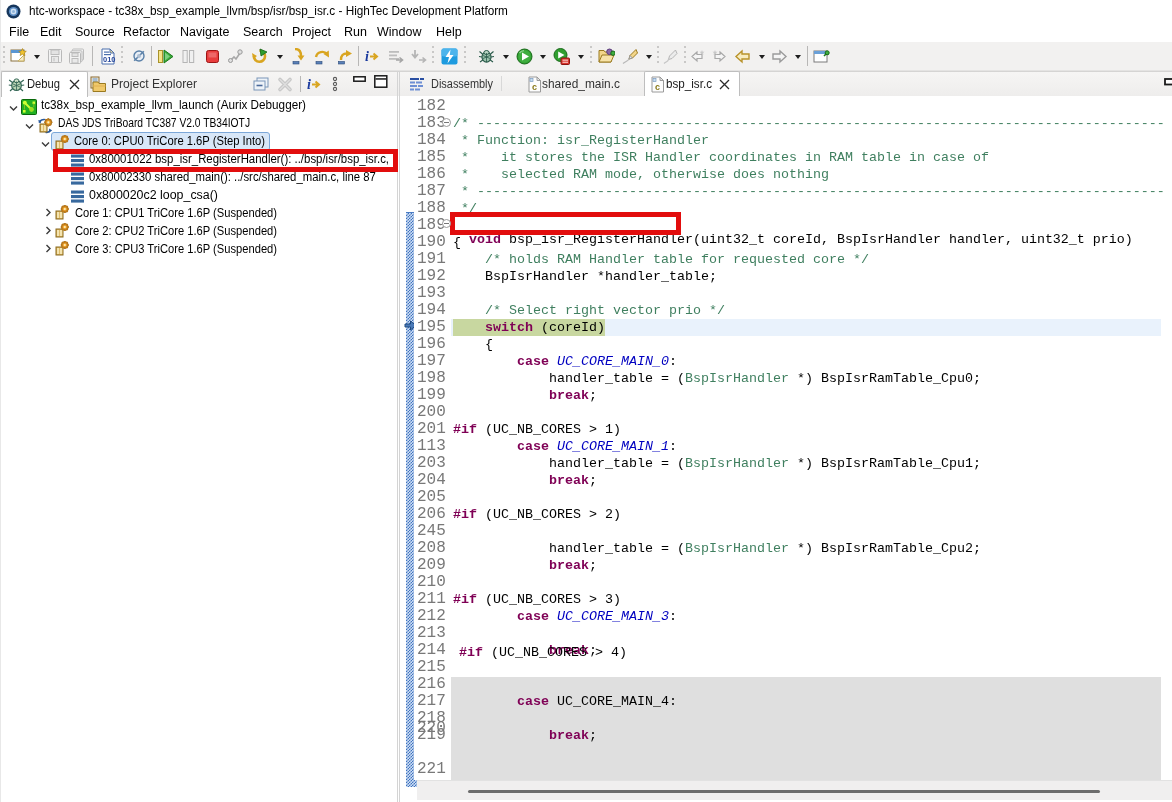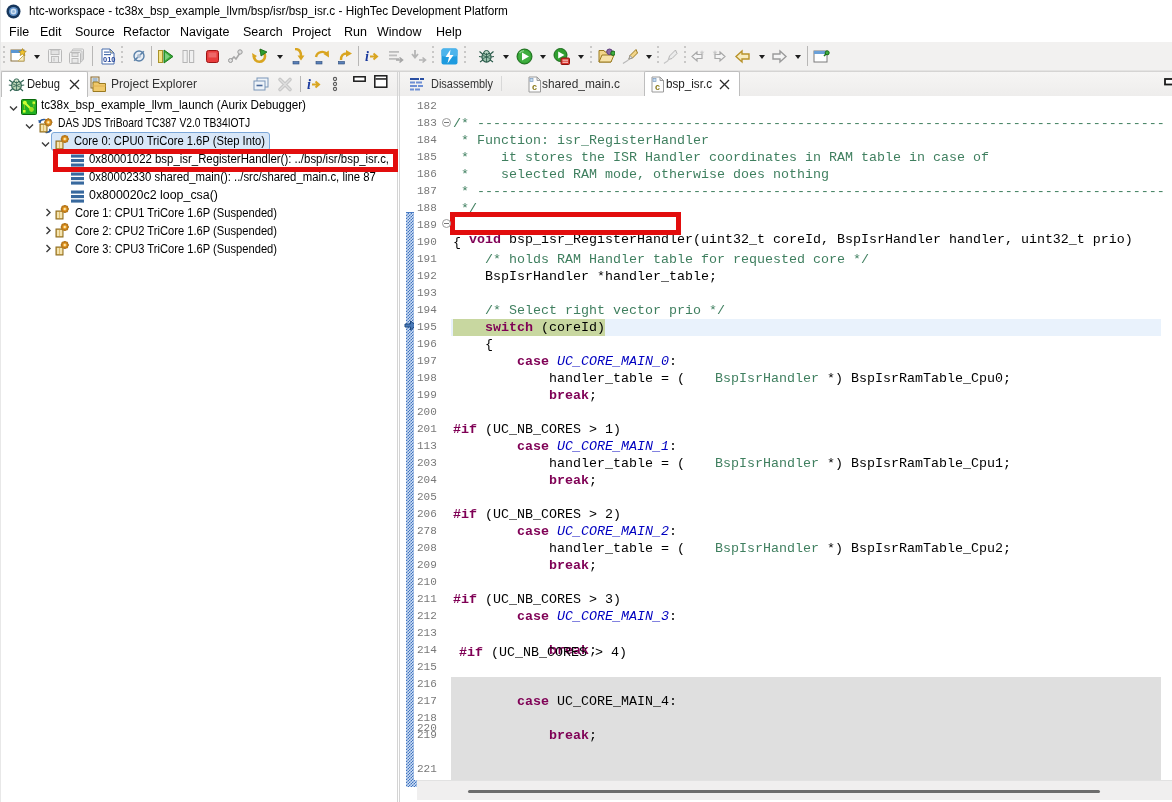--- a/index.html
+++ b/index.html
@@ -32,28 +32,28 @@
 .chev { position:absolute; width:9px; height:9px; }
 
 #ruler { top:25px; left:6px; width:12px; height:692px; background:#ffffff; }
 #stripe { position:absolute; left:0; width:12px; border-top:1px solid #4a7cc4;
   background-image:
    linear-gradient(45deg,#3f72bf 25%,transparent 25%,transparent 75%,#3f72bf 75%),
    linear-gradient(45deg,#3f72bf 25%,transparent 25%,transparent 75%,#3f72bf 75%);
   background-size:3px 3px; background-position:0 0,1.5px 1.5px; background-color:#cfdff4; }
 #lnums { top:25px; left:14px; width:37px; height:684px; background:#fff; }
 .ln { position:absolute; left:3px; width:33px; height:17px; line-height:17px;
-  font-family:"Liberation Mono",monospace; font-size:11px; color:#787878; white-space:pre; }
+  font-family:"Liberation Mono",monospace; font-size:16px; color:#787878; white-space:pre; }
 #codearea { top:25px; left:51px; width:712px; height:684px; background:#fff; overflow:hidden; }
 .cl { position:absolute; left:0; width:712px; height:17px; line-height:17px;
   font-family:"Liberation Mono",monospace; font-size:13.333px; color:#000; white-space:pre; }
 .kw { color:#7f0055; font-weight:bold; }
 .cm { color:#3f7f5f; }
 .mac { color:#0000c0; font-style:italic; }
-.typ { color:#3f7f5f;margin-left:30px; }
+.typ { color:#3f7f5f; }
 .graybg { position:absolute; left:0; width:710px; background:#dfdfdf; }
 .curline { position:absolute; left:0; width:710px; height:17px; background:#e9f2fc; }
 .greenhl { position:absolute; left:0; height:17px; background:#c8d7a0; }
 
 #hscroll { top:709px; left:17px; width:757px; height:20px; background:#f0efef; border-top:1px solid #e2e2e2; }
 #hthumb { position:absolute; top:9px; height:3px; background:#6d6d6d; border-radius:2px; }
 
 .redbox { position:absolute; border:5px solid #e20d0d; background:transparent; }
 
 .fold { position:absolute; width:9px; height:9px; border:1px solid #9a9a9a; border-radius:50%; background:#fff; z-index:6; }
@@ -474,21 +474,21 @@
 <div class="ln" style="top:257px">197</div>
 <div class="ln" style="top:274px">198</div>
 <div class="ln" style="top:291px">199</div>
 <div class="ln" style="top:308px">200</div>
 <div class="ln" style="top:325px">201</div>
 <div class="ln" style="top:342px">113</div>
 <div class="ln" style="top:359px">203</div>
 <div class="ln" style="top:376px">204</div>
 <div class="ln" style="top:393px">205</div>
 <div class="ln" style="top:410px">206</div>
-<div class="ln" style="top:427px">278</div>
+<div class="ln" style="top:427px">245</div>
 <div class="ln" style="top:444px">208</div>
 <div class="ln" style="top:461px">209</div>
 <div class="ln" style="top:478px">210</div>
 <div class="ln" style="top:495px">211</div>
 <div class="ln" style="top:512px">212</div>
 <div class="ln" style="top:529px">213</div>
 <div class="ln" style="top:546px">214</div>
 <div class="ln" style="top:563px">215</div>
 <div class="ln" style="top:580px">216</div>
 <div class="ln" style="top:597px">217</div>
@@ -519,21 +519,20 @@
 <div class="cl" style="top:257px;padding-left:2px"><span>        </span><span class="kw">case</span><span> </span><span class="mac">UC_CORE_MAIN_0</span><span>:</span></div>
 <div class="cl" style="top:274px;padding-left:2px"><span>            handler_table = (</span><span class="typ">BspIsrHandler</span><span> *) BspIsrRamTable_Cpu0;</span></div>
 <div class="cl" style="top:291px;padding-left:2px"><span>            </span><span class="kw">break</span><span>;</span></div>
 <div class="cl" style="top:308px;padding-left:2px"></div>
 <div class="cl" style="top:325px;padding-left:2px"><span class="kw">#if</span><span> (UC_NB_CORES &gt; 1)</span></div>
 <div class="cl" style="top:342px;padding-left:2px"><span>        </span><span class="kw">case</span><span> </span><span class="mac">UC_CORE_MAIN_1</span><span>:</span></div>
 <div class="cl" style="top:359px;padding-left:2px"><span>            handler_table = (</span><span class="typ">BspIsrHandler</span><span> *) BspIsrRamTable_Cpu1;</span></div>
 <div class="cl" style="top:376px;padding-left:2px"><span>            </span><span class="kw">break</span><span>;</span></div>
 <div class="cl" style="top:393px;padding-left:2px"></div>
 <div class="cl" style="top:410px;padding-left:2px"><span class="kw">#if</span><span> (UC_NB_CORES &gt; 2)</span></div>
-<div class="cl" style="top:427px;padding-left:2px"><span>        </span><span class="kw">case</span><span> </span><span class="mac">UC_CORE_MAIN_2</span><span>:</span></div>
 <div class="cl" style="top:444px;padding-left:2px"><span>            handler_table = (</span><span class="typ">BspIsrHandler</span><span> *) BspIsrRamTable_Cpu2;</span></div>
 <div class="cl" style="top:461px;padding-left:2px"><span>            </span><span class="kw">break</span><span>;</span></div>
 <div class="cl" style="top:478px;padding-left:2px"></div>
 <div class="cl" style="top:495px;padding-left:2px"><span class="kw">#if</span><span> (UC_NB_CORES &gt; 3)</span></div>
 <div class="cl" style="top:512px;padding-left:2px"><span>        </span><span class="kw">case</span><span> </span><span class="mac">UC_CORE_MAIN_3</span><span>:</span></div>
 <div class="cl" style="top:546px;padding-left:2px"><span>            </span><span class="kw">break</span><span>;</span></div>
 <div class="cl" style="top:563px;padding-left:2px"></div>
 <div class="cl" style="top:548px;padding-left:8px"><span class="kw">#if</span><span> (UC_NB_CORES &gt; 4)</span></div>
 <div class="cl" style="top:597px;padding-left:2px"><span>        </span><span class="kw">case</span><span> UC_CORE_MAIN_4:</span></div>
 <div class="cl" style="top:631px;padding-left:2px"><span>            </span><span class="kw">break</span><span>;</span></div>

